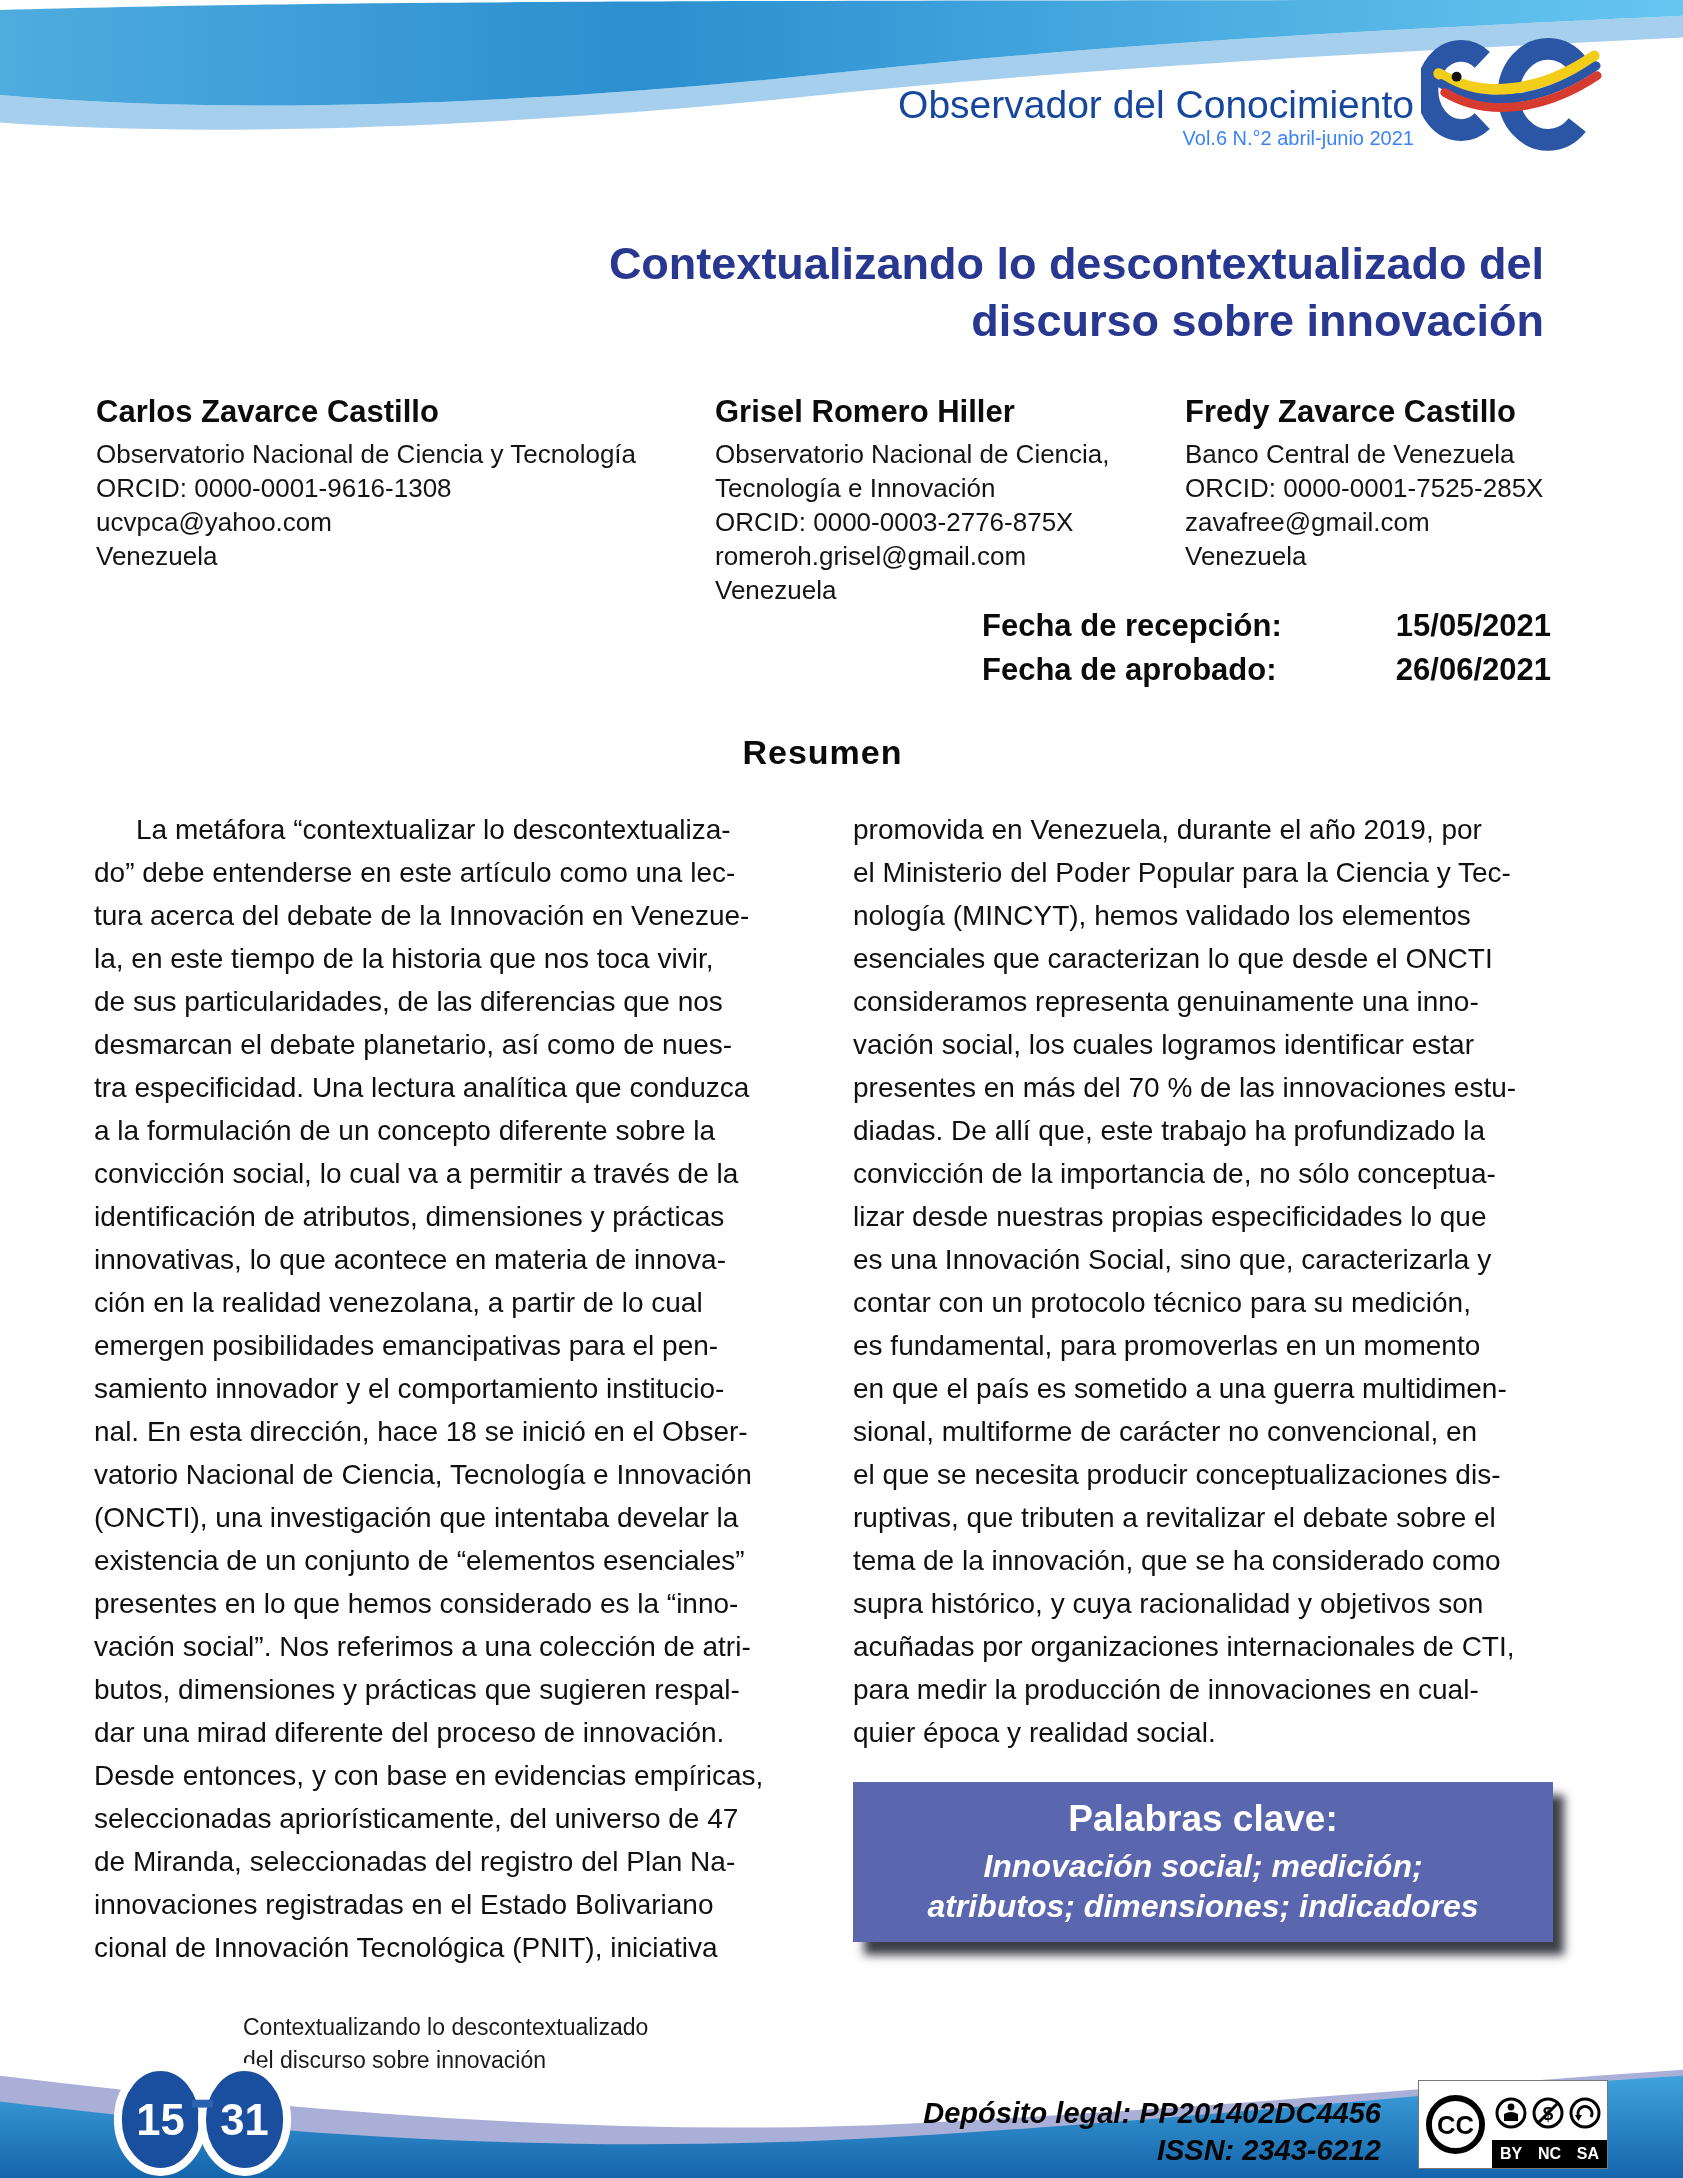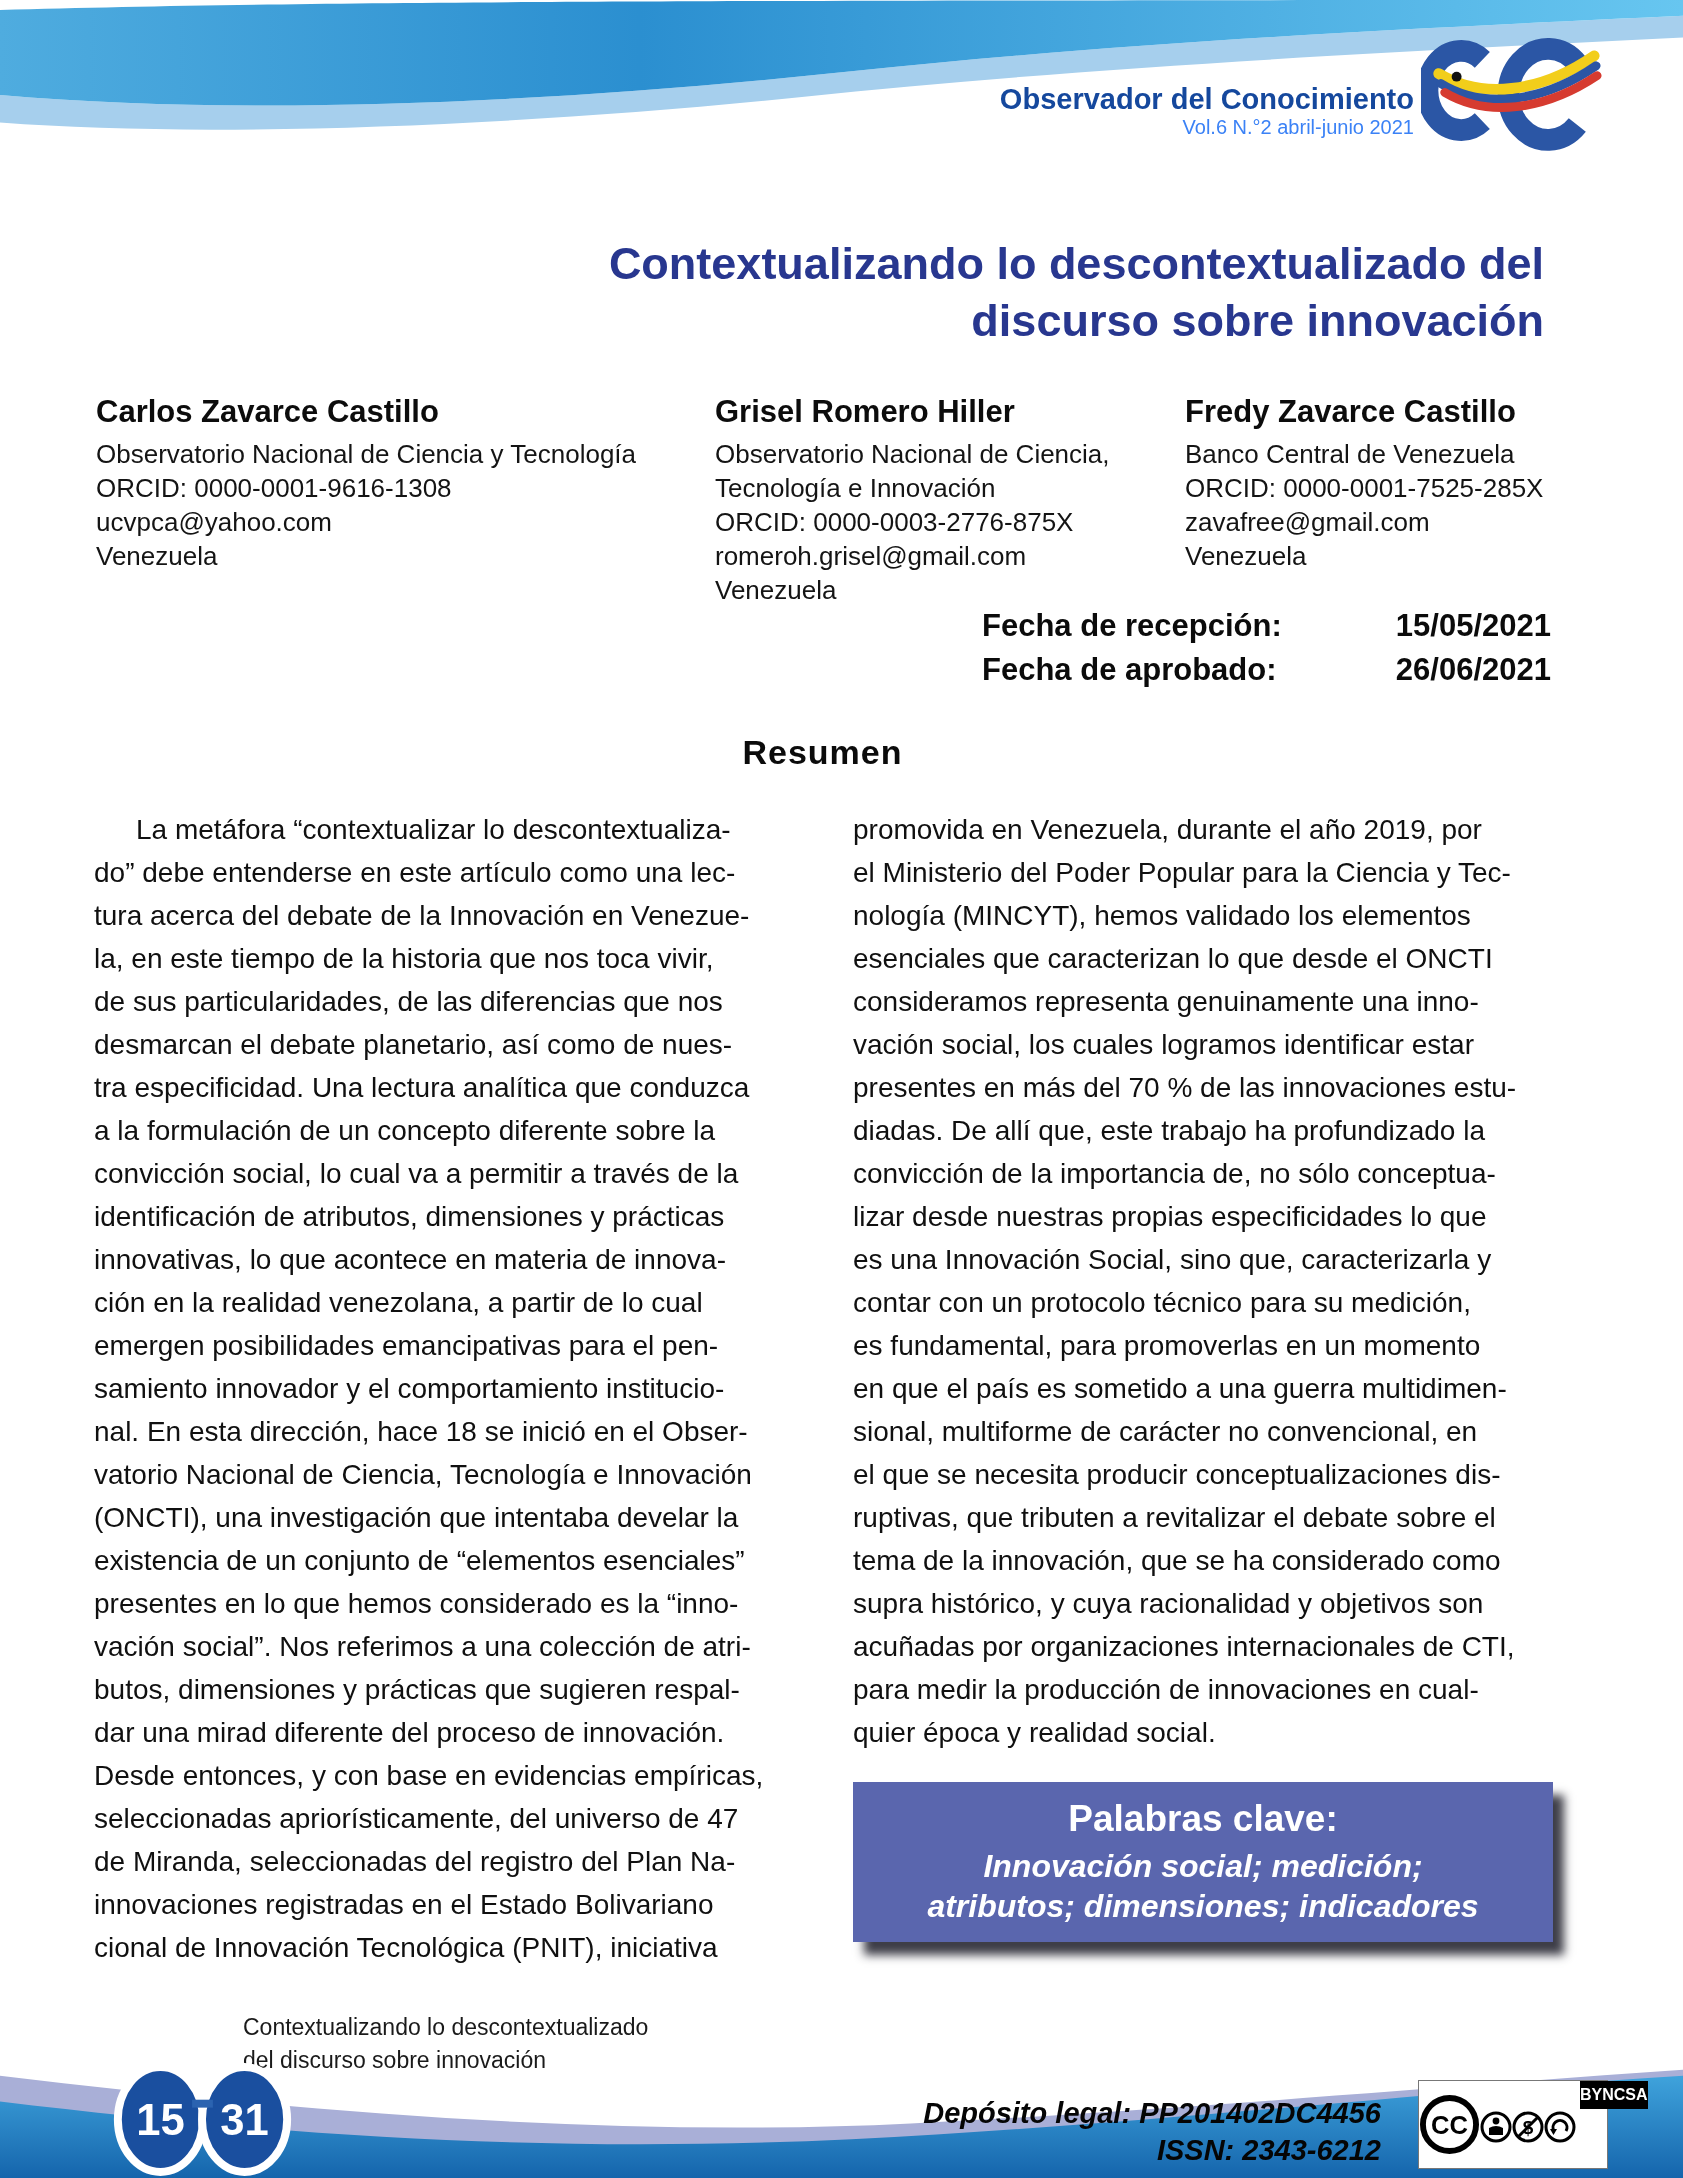--- a/index.html
+++ b/index.html
@@ -3,21 +3,21 @@
 <meta charset="utf-8">
 <style>
   html,body{margin:0;padding:0;background:#ffffff;}
   #page{
     position:relative; width:1683px; height:2178px; overflow:hidden;
     font-family:"Liberation Sans","DejaVu Sans",sans-serif; background:#ffffff;
   }
   
   .header-wave{position:absolute;top:0;left:0;width:1683px;height:178px;}
   .journal-block{position:absolute;top:83px;right:269px;text-align:right;}
-  .journal-name{font-size:29px;font-weight:bold;color:#15489D;letter-spacing:0px;}
+  .journal-name{font-size:39px;font-weight:normal;color:#15489D;letter-spacing:0px;}
   .journal-issue{font-size:20px;color:#3b82f6;margin-top:0;}
   .logo{position:absolute;top:22px;right:79px;width:183px;height:134px;}
   
   .article-title{
     position:absolute;top:235px;left:0;width:1544px;text-align:right;
     font-size:45px;font-weight:bold;color:#28378F;line-height:57px;
   }
   
   .authors{position:absolute;top:394px;left:0;width:1683px;}
   .author-col{position:absolute;top:0;}
@@ -55,21 +55,21 @@
   .footer-wave{position:absolute;left:0;bottom:0;width:1683px;height:134px;}
   .running-head{position:absolute;left:243px;top:2011px;font-size:23px;line-height:33px;color:#1a1a1a;}
   .page-badge{position:absolute;left:103px;top:2062px;width:198px;height:116px;}
   .legal{position:absolute;right:302px;top:2095px;text-align:right;font-weight:bold;color:#050505;font-style:italic;}
   .legal div{font-size:29px;line-height:37px;}
   .cc-badge{
     position:absolute;left:1418px;top:2080px;width:190px;height:89px;background:#ffffff;
     border:1px solid #777;box-sizing:border-box;display:flex;align-items:center;
   }
   .cc-left{width:73px;height:100%;display:flex;align-items:center;justify-content:center;}
-  .cc-right{flex:1;height:100%;display:flex;flex-direction:row;}
+  .cc-right{flex:1;height:100%;display:flex;flex-direction:column;}
   .cc-icons{flex:1;display:flex;align-items:center;justify-content:space-around;padding:4px 4px 0 0;}
   .cc-strip{height:28px;background:#000;color:#fff;display:flex;align-items:center;justify-content:space-around;
     font-size:16px;font-weight:bold;}
 </style>
 </head>
 <body>
 
 <div id="page">
 
   <svg class="header-wave" viewBox="0 0 1700 180" preserveAspectRatio="none">

